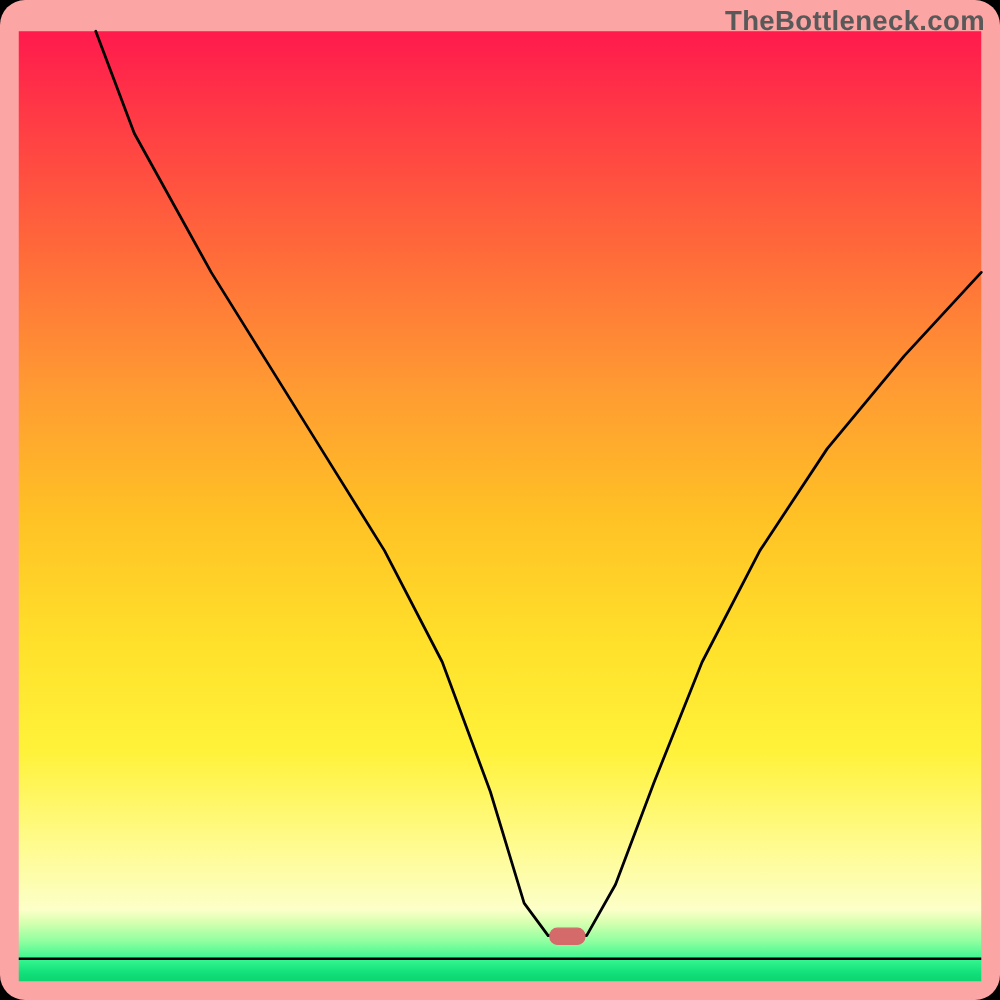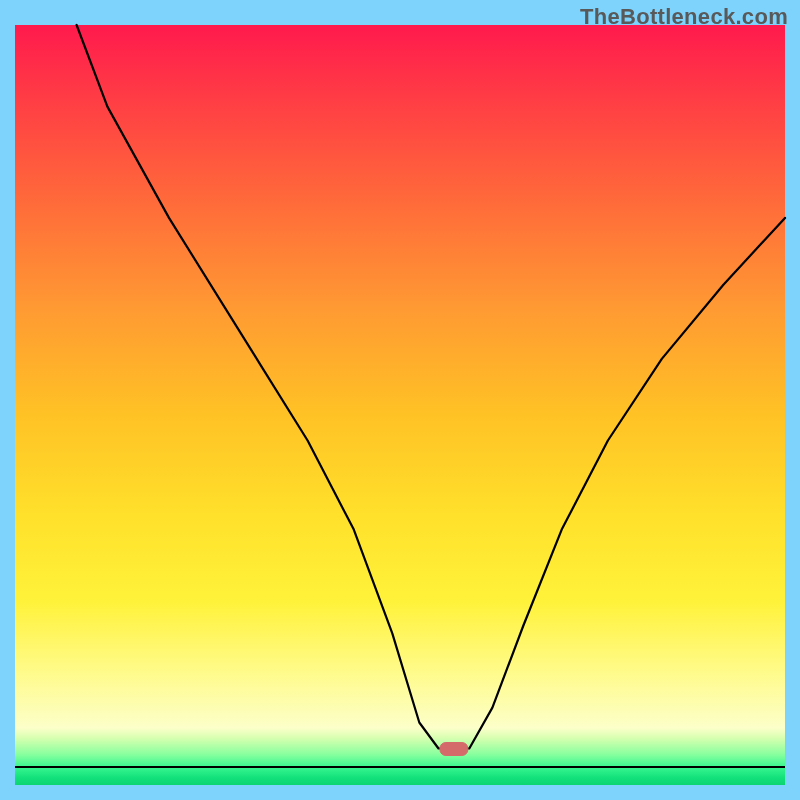--- a/index.html
+++ b/index.html
@@ -8,21 +8,22 @@
     width: 800px;
     height: 800px;
     background: #000;
     overflow: hidden;
     font-family: Arial, Helvetica, sans-serif;
   }
   .frame {
     position: relative;
     width: 800px;
     height: 800px;
-    background: #7dd3fc;
+    background: #fca5a5;
+    border-radius: 20px;
   }
   .watermark {
     position: absolute;
     top: 4px;
     right: 12px;
     color: #595959;
     font-size: 22px;
     font-weight: 600;
     letter-spacing: 0.3px;
     z-index: 10;

